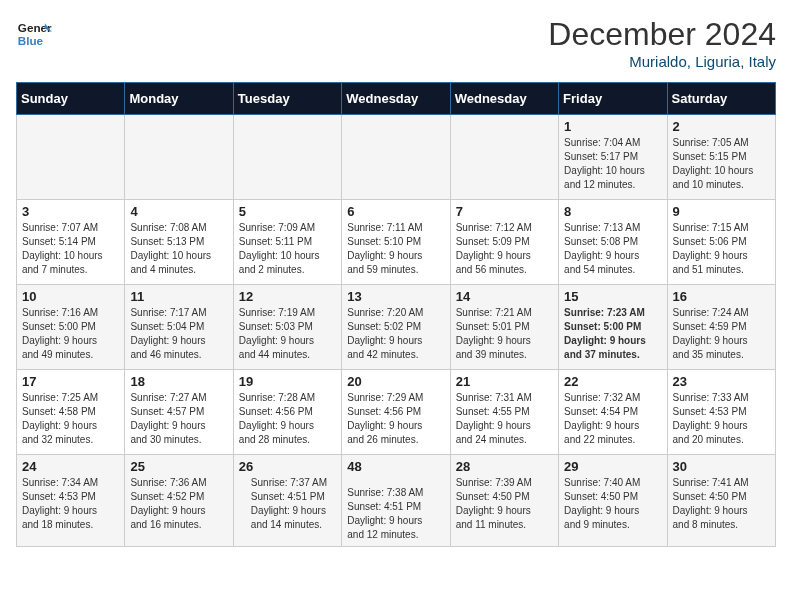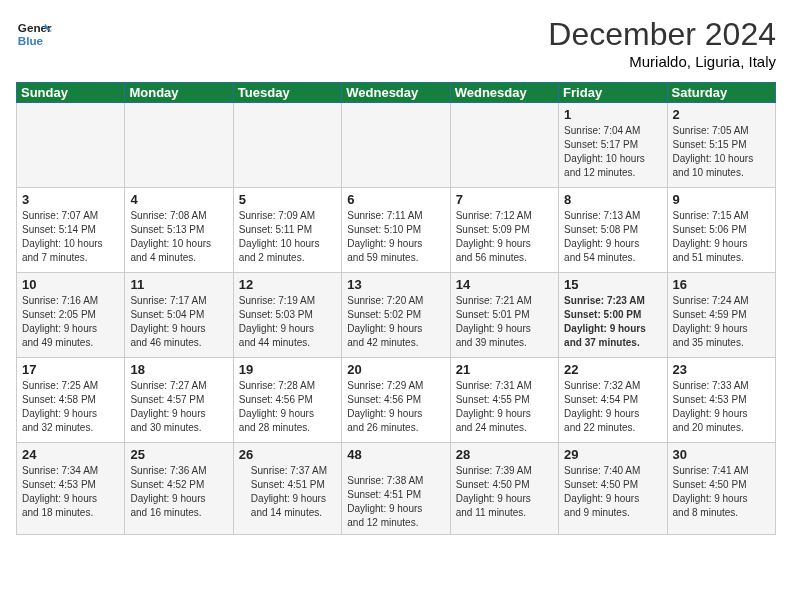--- a/index.html
+++ b/index.html
@@ -28,33 +28,33 @@
     .title-block {
       text-align: right;
     }
     .month-title {
       font-size: 32px;
       font-weight: normal;
       color: #333;
     }
     .location {
       font-size: 15px;
-      color: #000000;
+      color: #0c4a6e;
     }
     table {
       width: 100%;
       border-collapse: collapse;
       table-layout: fixed;
     }
     thead tr th {
-      background: #15803d;
+      background: #0f172a;
       color: #fff;
       font-size: 13px;
       font-weight: bold;
-      padding: 2px 4px;
+      padding: 8px 4px;
       text-align: left;
       border: 1px solid #2d6aa0;
     }
     tbody tr td {
       vertical-align: top;
       border: 1px solid #ccc;
       padding: 4px 5px;
       font-size: 10.5px;
       color: #333;
       min-height: 80px;
@@ -182,21 +182,21 @@
           <div class="day-info" style="white-space: pre-line;">Sunrise: 7:15 AM
 Sunset: 5:06 PM
 Daylight: 9 hours
 and 51 minutes.</div>
         </td>
       </tr>
       <tr>
         <td>
           <span class="day-num">10</span>
           <div class="day-info" style="white-space: pre-line;">Sunrise: 7:16 AM
-Sunset: 2:05 PM
+Sunset: 5:00 PM
 Daylight: 9 hours
 and 49 minutes.</div>
         </td>
         <td>
           <span class="day-num">11</span>
           <div class="day-info" style="white-space: pre-line;">Sunrise: 7:17 AM
 Sunset: 5:04 PM
 Daylight: 9 hours
 and 46 minutes.</div>
         </td>

